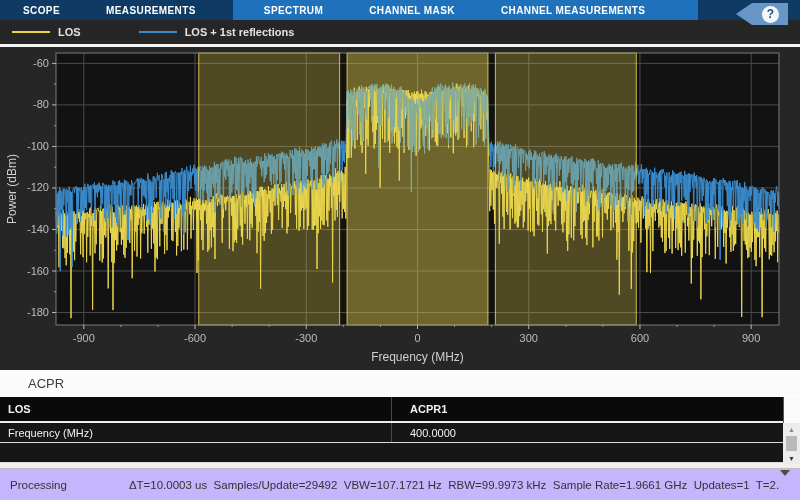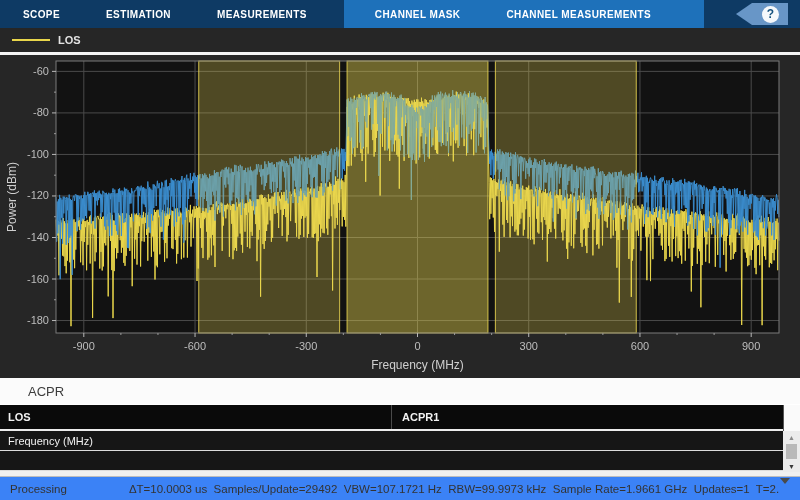--- a/index.html
+++ b/index.html
@@ -4,21 +4,21 @@
 <style>
   * { margin:0; padding:0; box-sizing:border-box; }
   html,body { background:#1b1b1b; }
   .app {
     width:800px; height:500px; overflow:hidden; position:relative;
     font-family:"Liberation Sans","DejaVu Sans",sans-serif;
     background:#262626; display:flex; flex-direction:column;
   }
   
   .tabbar {
-    height:28px; background:#0e3a64; display:flex; align-items:stretch;
+    height:20px; background:#0e3a64; display:flex; align-items:stretch;
     position:relative; flex:0 0 auto;
   }
   .tab {
     color:#fff; font-size:10px; font-weight:bold; letter-spacing:.4px;
     display:flex; align-items:center; padding:0 23px; cursor:default;
     white-space:nowrap;
   }
   .tabgroup-selected {
     background:#1e71ba; display:flex; align-items:stretch;
     margin-left:14px; padding:0 30px 0 8px;
@@ -51,32 +51,32 @@
     height:26px; background:#fbfbfb; color:#3d3d3d; font-size:13px;
     display:flex; align-items:center; padding-left:28px; flex:0 0 auto;
   }
   .acpr-table { height:68px; display:flex; background:#f0f0f0; flex:0 0 auto; border-top:1px solid #fff; }
   .table-main { flex:1 1 auto; display:flex; flex-direction:column; }
   .trow { display:flex; align-items:stretch; }
   .trow.head { height:26px; background:#0a0a0a; border-bottom:2px solid #ececec; }
   .trow.body { height:20px; background:#161616; border-bottom:1px solid #dcdcdc; }
   .tcell { display:flex; align-items:center; color:#f2f2f2; font-size:11px; padding-left:8px; }
   .tcell.c1 { flex:0 0 391px; }
-  .tcell.c2 { flex:1 1 auto; border-left:1px solid #4a4a4a; padding-left:10px; }
+  .tcell.c2 { flex:1 1 auto; border-left:1px solid #4a4a4a; padding-left:18px; }
   .trow.head .tcell { font-weight:bold; }
   .table-scrollbar { flex:0 0 17px; display:flex; flex-direction:column; background:#ececec; }
   .sb-headgap { height:26px; background:#fafafa; border-left:1px solid #555; }
   .sb-btn { height:12px; display:flex; align-items:center; justify-content:center;
             font-size:7px; color:#8a8a8a; }
   .sb-btn.down { color:#3a3a3a; }
   .sb-thumb { flex:1 1 auto; margin:1px 3px; background:#b9b9b9; }
   .table-filler { height:4px; background:#f0f0f0; flex:0 0 auto; }
   
   .statusbar {
-    height:24px; background:#3b82f6; border-top:1px solid #bdbdbd;
+    height:24px; background:#c4b5fd; border-top:1px solid #bdbdbd;
     display:flex; align-items:center; color:#333; font-size:11.5px;
     padding:0 10px; position:relative; flex:1 1 auto;
   }
   .status-state { margin-right:62px; }
   .status-metrics { white-space:pre; }
   .collapse-icon { position:absolute; right:8px; top:7px; width:12px; cursor:default; }
   .collapse-icon .tri {
     width:0; height:0; margin:0 auto;
     border-left:5px solid transparent; border-right:5px solid transparent;
     border-top:6px solid #4a4a4a;
@@ -84,36 +84,40 @@
   .collapse-icon .bar { width:11px; height:2px; background:#4a4a4a; margin:1px auto 0; }
 </style>
 </head>
 <body>
 
 <div class="app">
 
   <div class="tabbar">
     <div id="tabs-left" style="display:flex;">
         <div class="tab">SCOPE</div>
-        <div class="tab">ESTIMATION</div>
         <div class="tab">MEASUREMENTS</div>
       </div>
     <div id="tabs-selected" class="tabgroup-selected">
+        <div class="tab">SPECTRUM</div>
         <div class="tab">CHANNEL MASK</div>
         <div class="tab">CHANNEL MEASUREMENTS</div>
       </div>
     <div class="help-tag">
       <div class="help-circle">?</div>
     </div>
   </div>
 
   <div class="legendbar" id="legendbar">
       <div class="legend-item">
         <span class="legend-swatch" style="background: rgb(233, 214, 75);"></span>
         <span class="legend-label">LOS</span>
+      </div>
+      <div class="legend-item">
+        <span class="legend-swatch" style="background: rgb(58, 140, 205);"></span>
+        <span class="legend-label">LOS + 1st reflections</span>
       </div>
     </div>
 
   <div class="sep-white"></div>
 
   <div class="plot-panel">
     <svg id="spectrum-svg" width="800" height="323">
         <rect x="56" y="6" width="723" height="272" fill="#121212"></rect>
         <line x1="83.8076923076923" y1="6" x2="83.8076923076923" y2="278" stroke="#4b4b4b" stroke-width="1"></line>
         <line x1="195.03846153846155" y1="6" x2="195.03846153846155" y2="278" stroke="#4b4b4b" stroke-width="1"></line>
@@ -191,20 +195,21 @@
   </div>
 
   <div class="acpr-table">
     <div class="table-main" id="acpr-table-main">
         <div class="trow head">
           <div class="tcell c1">LOS</div>
           <div class="tcell c2">ACPR1</div>
         </div>
         <div class="trow body">
           <div class="tcell c1">Frequency (MHz)</div>
+          <div class="tcell c2">400.0000</div>
         </div>
         <div class="trow body">
         </div>
       </div>
     <div class="table-scrollbar">
       <div class="sb-headgap"></div>
       <div class="sb-btn up">▲</div>
       <div class="sb-thumb"></div>
       <div class="sb-btn down">▼</div>
     </div>

